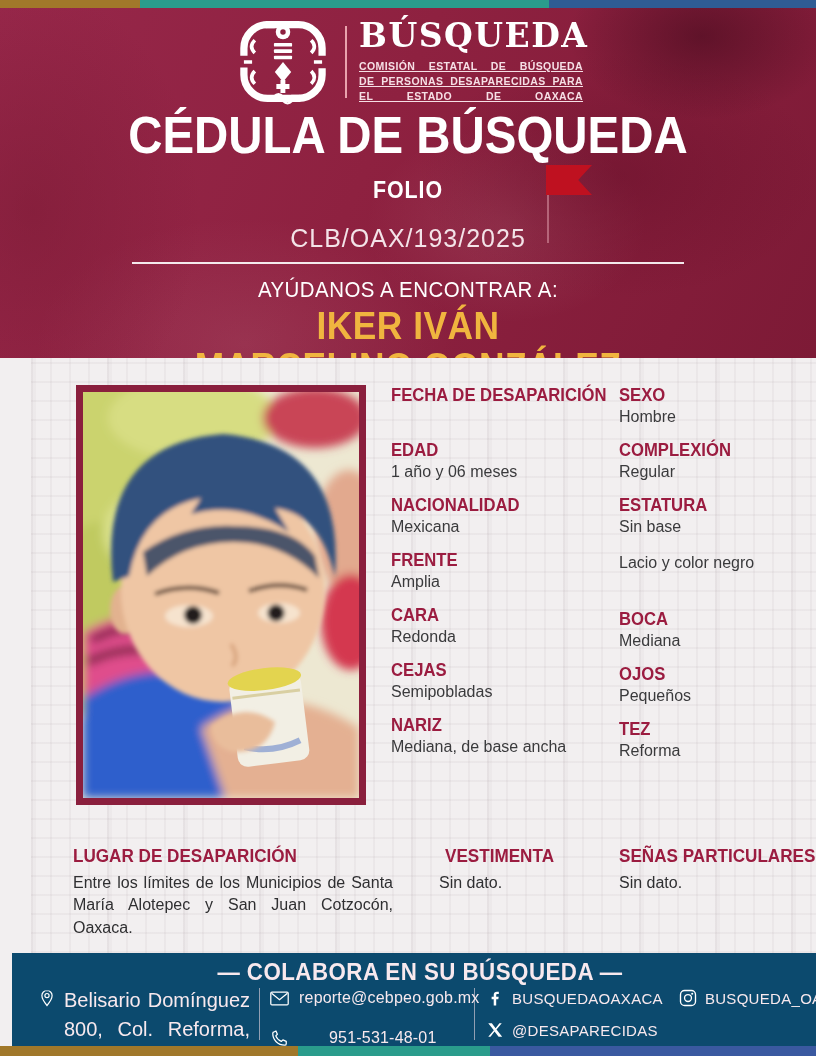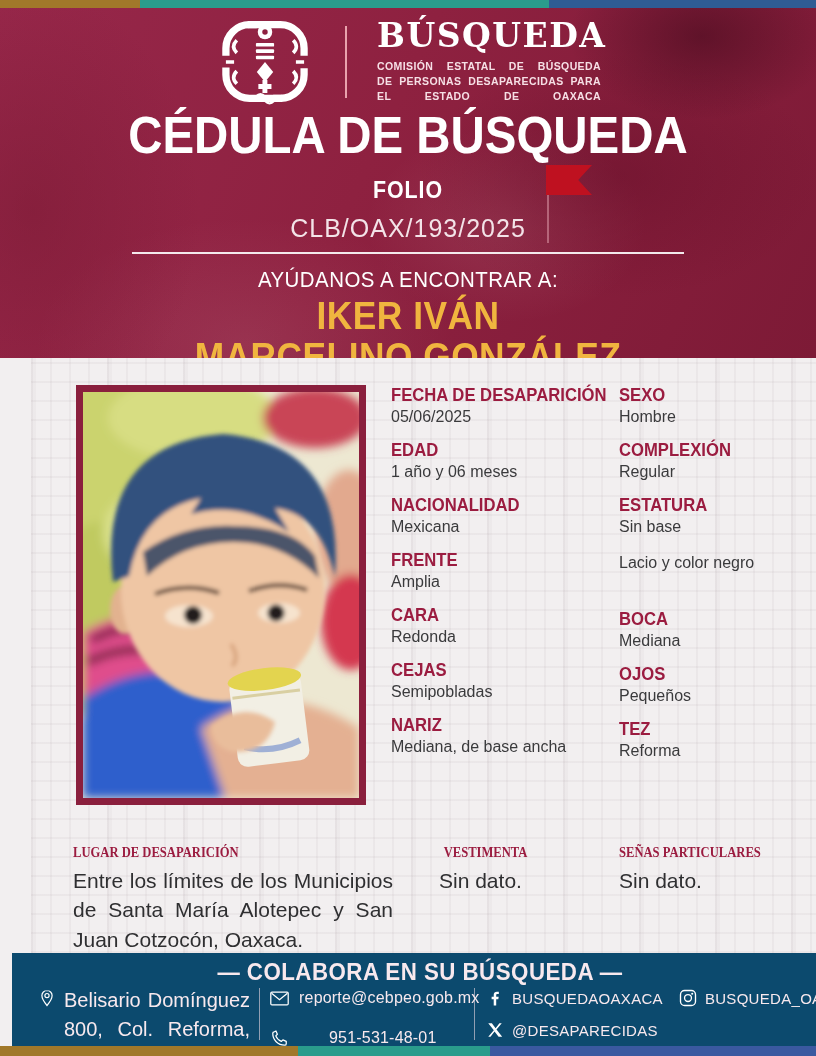--- a/index.html
+++ b/index.html
@@ -19,34 +19,34 @@
       radial-gradient(280px 170px at 76% 48%, rgba(100,15,40,.45), transparent 72%),
       radial-gradient(240px 320px at 4% 58%, rgba(118,24,48,.45), transparent 70%),
       radial-gradient(300px 180px at 30% 96%, rgba(205,140,158,.16), transparent 70%),
       radial-gradient(200px 140px at 62% 62%, rgba(214,160,172,.14), transparent 70%),
       linear-gradient(115deg,#97274A 0%,#8E2140 45%,#7D1A36 100%);
     color:#fff; text-align:center; }
   .flag-deco { position:absolute; left:546px; top:157px; width:46px; height:30px; background:#BF1120;
     clip-path:polygon(0 0,100% 0,70% 50%,100% 100%,0 100%); }
   .flag-pole { position:absolute; left:547px; top:187px; width:2px; height:48px; background:rgba(240,180,190,.45); }
 
-  .brand { display:flex; justify-content:center; align-items:center; gap:30px; padding-top:7px; height:101px; }
+  .brand { display:flex; justify-content:center; align-items:center; gap:12px; padding-top:7px; height:101px; }
   .brand-logo { width:100px; height:92px; flex:0 0 auto; }
   .brand-sep { width:2px; height:72px; background:rgba(255,195,200,.8); }
   .brand-text { text-align:left; width:224px; }
   .brand-name { font-family:"DejaVu Serif","Liberation Serif",serif; font-weight:bold; font-size:33px;
     letter-spacing:1.5px; line-height:1.05; }
   .brand-sub { margin-top:5px; font-size:10.5px; font-weight:bold; letter-spacing:.4px; line-height:1.45;
-    color:#F6DFE5; }
+    color:#F6DFE5;text-decoration:underline; }
   .brand-sub div { text-align:justify; text-align-last:justify; }
 
   .condensed { display:block; transform:scaleX(.93); transform-origin:center; }
   .main-title { margin-top:1px; font-size:51px; font-weight:bold; letter-spacing:0; line-height:1; }
   .folio-label { margin-top:16px; font-size:23px; font-weight:bold; letter-spacing:1px; }
-  .folio-value { margin-top:10px; font-size:25px; font-weight:400; letter-spacing:1px; color:#F3E3E8; }
+  .folio-value { margin-top:20px; font-size:25px; font-weight:400; letter-spacing:1px; color:#F3E3E8; }
   .folio-line { margin:9px auto 0; width:552px; height:2px; background:rgba(255,255,255,.9); }
   .help-text { margin-top:13px; font-size:22px; font-weight:500; letter-spacing:.5px; }
   .person-name { margin-top:5px; color:#F0B53F; font-size:38px; font-weight:bold; line-height:.95; letter-spacing:.5px; }
 
   
   .content { position:absolute; top:358px; left:0; width:816px; height:595px;
     background-color:#F2EFF0;
     background-image:
       repeating-linear-gradient(90deg, rgba(140,122,130,.07) 0 2px, transparent 2px 19px),
       repeating-linear-gradient(0deg, rgba(140,122,130,.07) 0 2px, transparent 2px 19px),
@@ -62,24 +62,24 @@
   .col-right { left:228px; width:212px; }
   .field { height:55px; }
   .field-label { color:#9B1C40; font-size:18.5px; font-weight:bold; line-height:1.05; white-space:nowrap; }
   .field-label span { display:inline-block; transform:scaleX(.9); transform-origin:left; }
   .field-value { margin-top:4px; color:#3A3A3C; font-size:16px; line-height:1.15; }
 
   .bottom-fields { position:absolute; left:0; top:487px; width:816px; }
   .bf-lugar { position:absolute; left:42px; width:320px; }
   .bf-vestimenta { position:absolute; left:408px; width:124px; }
   .bf-senas { position:absolute; left:588px; width:190px; }
-  .bf-label { color:#9B1C40; font-size:14px; font-weight:bold; white-space:nowrap;font-family:Liberation Serif, serif; }
+  .bf-label { color:#9B1C40; font-size:19px; font-weight:bold; white-space:nowrap; }
   .bf-label span { display:inline-block; transform:scaleX(.9); transform-origin:left; }
   .bf-vestimenta .bf-label span { transform-origin:center; }
-  .bf-value { margin-top:5px; color:#2F2F31; font-size:21px; line-height:1.4; }
+  .bf-value { margin-top:5px; color:#2F2F31; font-size:16px; line-height:1.4; }
   .bf-lugar .bf-value { text-align:justify; }
 
   
   .footer { position:absolute; top:953px; left:12px; width:816px; height:118px; background:#0c4a6e; color:#F8E9EE; }
   .collab-title { padding-top:5px; text-align:center; font-size:24px; font-weight:bold; letter-spacing:.5px; }
   .footer-cols { position:absolute; top:33px; left:0; width:816px; height:58px; }
   .fdiv { position:absolute; top:2px; width:1px; height:52px; background:rgba(255,230,236,.55); }
   .fdiv-1 { left:247px; } .fdiv-2 { left:462px; }
   .fcol { position:absolute; top:0; }
   .fcol-address { left:26px; width:212px; display:flex; gap:8px; }
@@ -204,21 +204,20 @@
           <path d="M158 352 q28 10 56 0" stroke="#5B7BC8" stroke-width="6" fill="none" opacity=".55"></path>
         </g>
         <path d="M128 334 q32 -26 64 -4 q-8 32 -42 30 q-20 -4 -22 -26 z" fill="#E9BD9B" filter="url(#b2)"></path>
       </svg>
     </div>
 
     <div class="details">
       <div class="col col-left">
         <div class="field">
           <div class="field-label"><span>FECHA DE DESAPARICIÓN</span></div>
-          <div class="field-value">05/06/2025</div>
         </div>
         <div class="field">
           <div class="field-label"><span>EDAD</span></div>
           <div class="field-value">1 año y 06 meses</div>
         </div>
         <div class="field">
           <div class="field-label"><span>NACIONALIDAD</span></div>
           <div class="field-value">Mexicana</div>
         </div>
         <div class="field">

